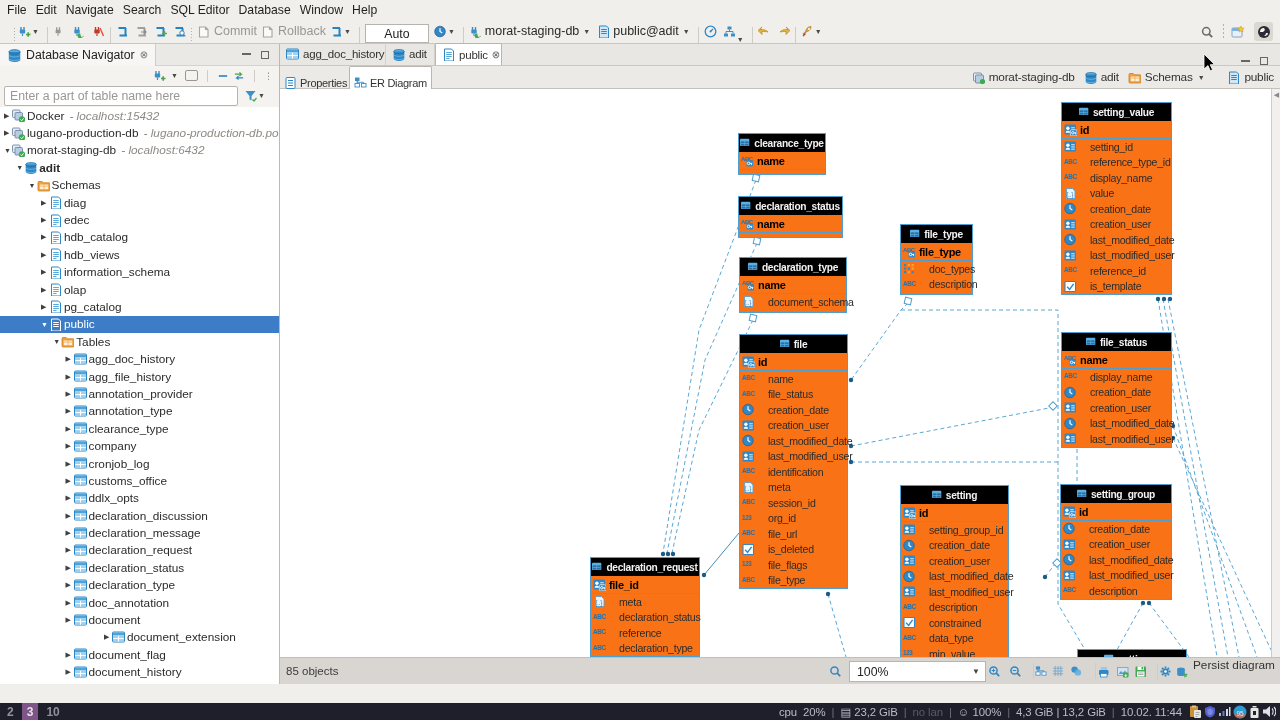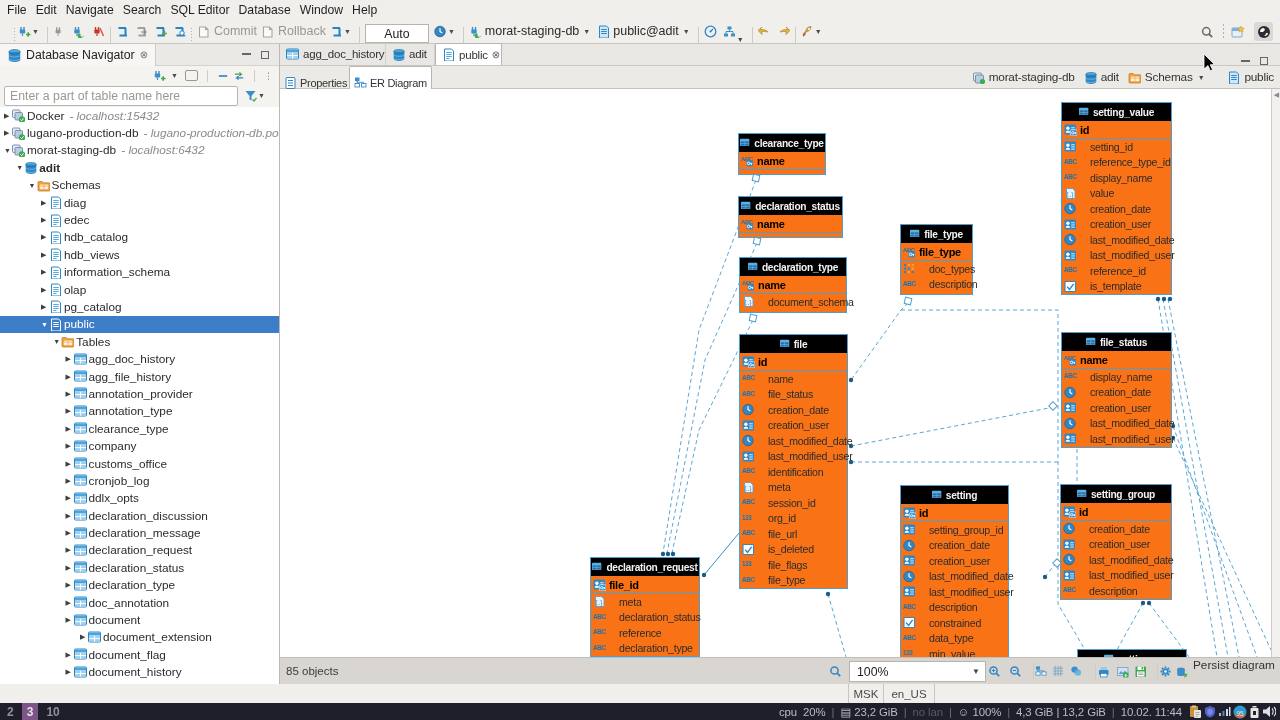--- a/index.html
+++ b/index.html
@@ -612,34 +612,34 @@
             <svg width="13" height="13" viewBox="0 0 13 13" style="flex:0 0 13px;margin-right:2px">
               <use href="#g-tbl"></use>
             </svg>
             <span style="">company</span>
           </div>
           <div class="trow" style="padding-left:65.5px">
             <span class="arr">▶</span>
             <svg width="13" height="13" viewBox="0 0 13 13" style="flex:0 0 13px;margin-right:2px">
               <use href="#g-tbl"></use>
             </svg>
+            <span style="">cronjob_log</span>
+          </div>
+          <div class="trow" style="padding-left:65.5px">
+            <span class="arr">▶</span>
+            <svg width="13" height="13" viewBox="0 0 13 13" style="flex:0 0 13px;margin-right:2px">
+              <use href="#g-tbl"></use>
+            </svg>
             <span style="">customs_office</span>
           </div>
           <div class="trow" style="padding-left:65.5px">
             <span class="arr">▶</span>
             <svg width="13" height="13" viewBox="0 0 13 13" style="flex:0 0 13px;margin-right:2px">
               <use href="#g-tbl"></use>
             </svg>
-            <span style="">cronjob_log</span>
-          </div>
-          <div class="trow" style="padding-left:65.5px">
-            <span class="arr">▶</span>
-            <svg width="13" height="13" viewBox="0 0 13 13" style="flex:0 0 13px;margin-right:2px">
-              <use href="#g-tbl"></use>
-            </svg>
             <span style="">ddlx_opts</span>
           </div>
           <div class="trow" style="padding-left:65.5px">
             <span class="arr">▶</span>
             <svg width="13" height="13" viewBox="0 0 13 13" style="flex:0 0 13px;margin-right:2px">
               <use href="#g-tbl"></use>
             </svg>
             <span style="">declaration_discussion</span>
           </div>
           <div class="trow" style="padding-left:65.5px">
@@ -677,21 +677,21 @@
             </svg>
             <span style="">doc_annotation</span>
           </div>
           <div class="trow" style="padding-left:65.5px">
             <span class="arr">▶</span>
             <svg width="13" height="13" viewBox="0 0 13 13" style="flex:0 0 13px;margin-right:2px">
               <use href="#g-tbl"></use>
             </svg>
             <span style="">document</span>
           </div>
-          <div class="trow" style="padding-left:80px">
+          <div class="trow" style="padding-left:104px">
             <span class="arr">▶</span>
             <svg width="13" height="13" viewBox="0 0 13 13" style="flex:0 0 13px;margin-right:2px">
               <use href="#g-tbl"></use>
             </svg>
             <span style="">document_extension</span>
           </div>
           <div class="trow" style="padding-left:65.5px">
             <span class="arr">▶</span>
             <svg width="13" height="13" viewBox="0 0 13 13" style="flex:0 0 13px;margin-right:2px">
               <use href="#g-tbl"></use>
@@ -1307,25 +1307,20 @@
           <div style="position:absolute;left:879px;top:7px"><svg width="13" height="13" viewBox="0 0 13 13" style="flex:0 0 13px;">
               <use href="#g-gear"></use>
             </svg></div>
           <div style="position:absolute;left:896px;top:7px"><svg width="13" height="13" viewBox="0 0 13 13" style="flex:0 0 13px;">
               <use href="#g-dbs"></use>
             </svg></div>
           <span style="position:absolute;left:913px;top:0;color:#333;font-size:11.8px">Persist diagram</span>
         </div>
       </div>
     </div>
-    <div class="statusrow">
-      <div style="width:848px"></div>
-      <div class="scell" style="width:35px">MSK</div>
-      <div class="scell" style="width:52px;border-right:1px solid #c9c6c1">en_US</div>
-    </div>
     <div class="wmbar">
       <span class="ws" style="margin-left:2px">2</span>
       <span class="ws on">3</span>
       <span class="ws">10</span>
       <div class="sbr">
         <span>cpu&nbsp;&nbsp;20%</span>
         <span style="color:#6a6d7c">|</span>
         <span>▤&nbsp;23,2 GiB</span>
         <span style="color:#6a6d7c">|</span>
         <span style="color:#565b6b">no lan</span>

